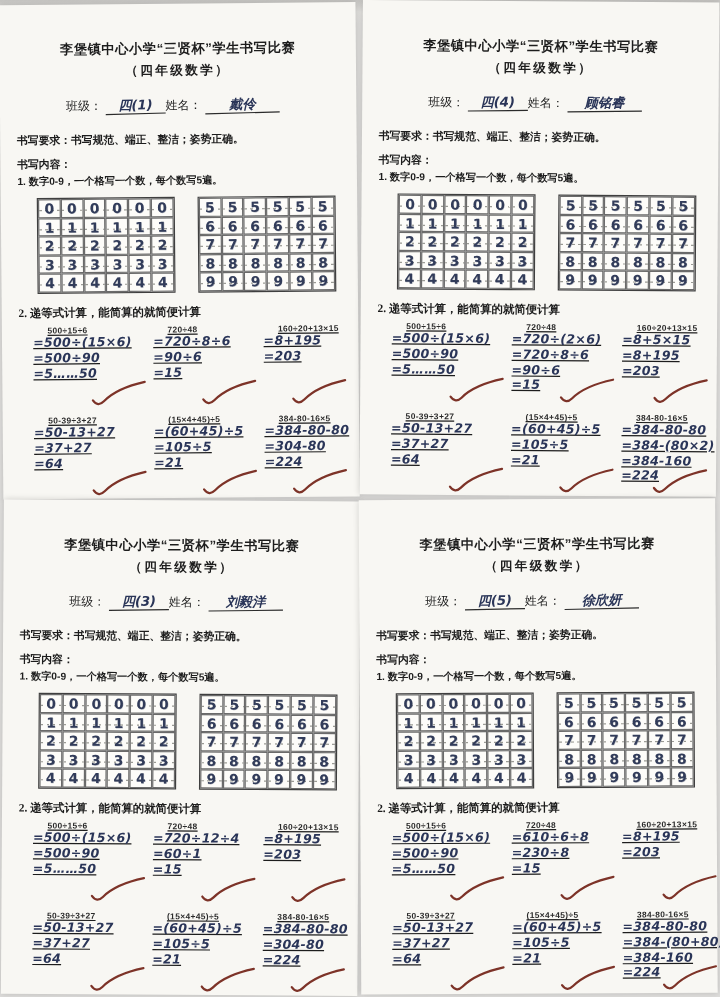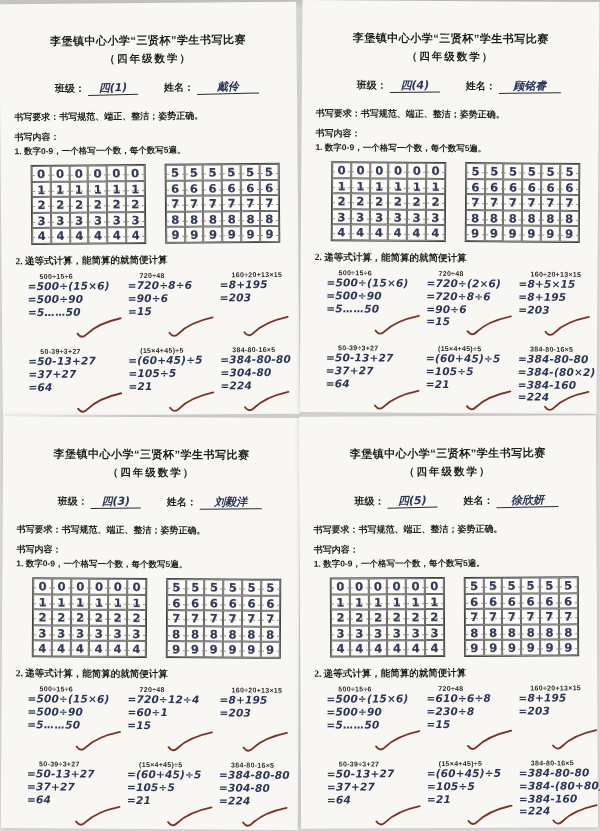--- a/index.html
+++ b/index.html
@@ -18,22 +18,22 @@
     background:var(--paper,#f8f7f3);
     box-shadow:0 0 5px rgba(0,0,0,.16);
   }
   .sheet-0{left:1px;top:3px;transform:rotate(-0.5deg);}
   .sheet-1{left:301px;top:1px;transform:rotate(0.4deg);}
   .sheet-2{left:2px;top:417px;transform:rotate(0.35deg);}
   .sheet-3{left:300px;top:416px;transform:rotate(-0.3deg);}
   .title1{margin:30px 4px 0 4px;text-align:center;font-size:11px;font-weight:bold;letter-spacing:.5px;}
   .title2{margin:4px 0 0 0;text-align:center;font-size:10.5px;font-weight:bold;letter-spacing:2px;}
   .idrow{margin:15px 0 0 55px;font-size:10px;display:flex;align-items:flex-end;}
-  .plabel{font-weight:bold;}
-  .namegap{margin-left:26px;}
+  .plabel{font-weight:normal;}
+  .namegap{}
   .hand{
     color:var(--ink-hand,#2a3558);
     font-family:"DejaVu Sans",sans-serif;
     font-style:italic;font-weight:bold;
   }
   .uline{
     display:inline-block;border-bottom:1.2px solid #2b2b2b;
     min-width:50px;text-align:center;font-size:11px;
     transform:rotate(-1deg);margin-left:3px;line-height:12px;
   }
@@ -52,21 +52,21 @@
     font-family:"DejaVu Sans",sans-serif;font-weight:bold;
     background-image:repeating-linear-gradient(90deg,#9a9a94 0,#9a9a94 2px,transparent 2px,transparent 5px);
     background-size:100% 1px;background-position:0 8px;background-repeat:no-repeat;
     text-shadow:.4px .4px 0 rgba(50,60,90,.35);
   }
   .sec2{margin:10px 0 0 14px;font-size:9.5px;font-weight:bold;font-family:"Liberation Serif","DejaVu Serif",serif;}
   .problems{
     display:grid;grid-template-columns:100px 92px 1fr;
     margin:5px 4px 0 26px;row-gap:9px;
   }
-  .problem{position:relative;min-height:64px;padding-bottom:2px;}
+  .problem{position:relative;min-height:64px;padding-bottom:2px;text-decoration:underline;}
   .expr{display:block;font-size:7px;letter-spacing:.3px;color:#2a2a2a;margin-left:12px;font-weight:bold;}
   .step{
     font-size:10.5px;line-height:12.8px;letter-spacing:.2px;
     white-space:nowrap;
   }
   .check{position:absolute;right:4px;bottom:-3px;}
   .check path{stroke:var(--check,#7d3328);stroke-width:2.2;fill:none;stroke-linecap:round;}
   .artifact{
     position:absolute;left:578px;top:405px;width:8px;height:3px;
     background:repeating-linear-gradient(90deg,#9c9a96 0,#9c9a96 2px,transparent 2px,transparent 5px);

